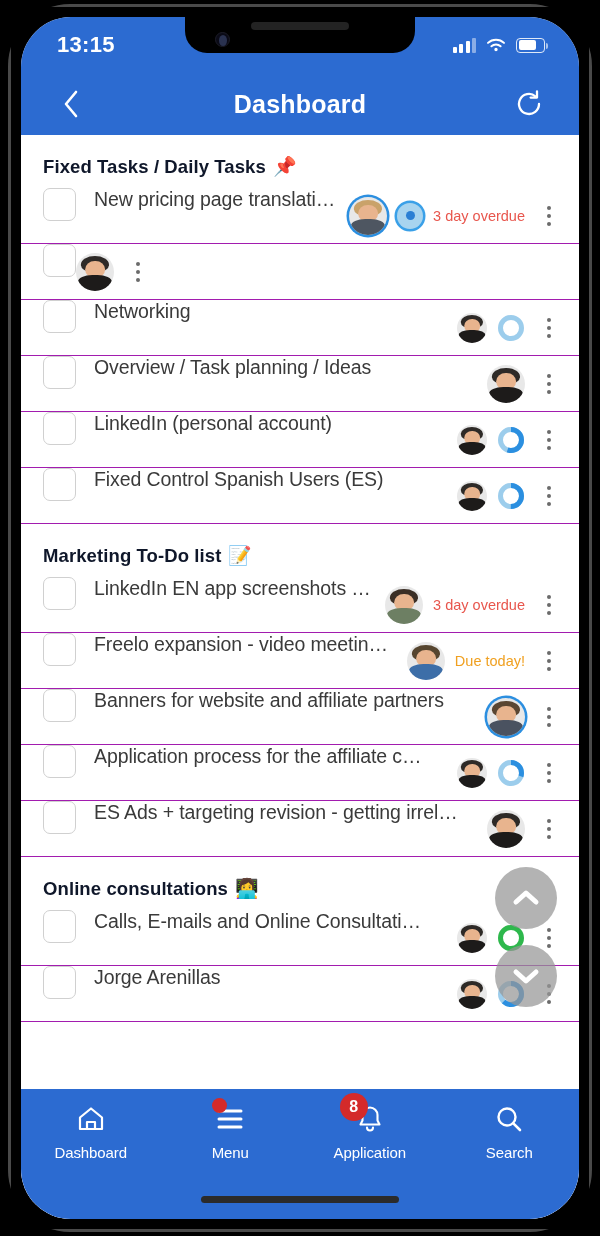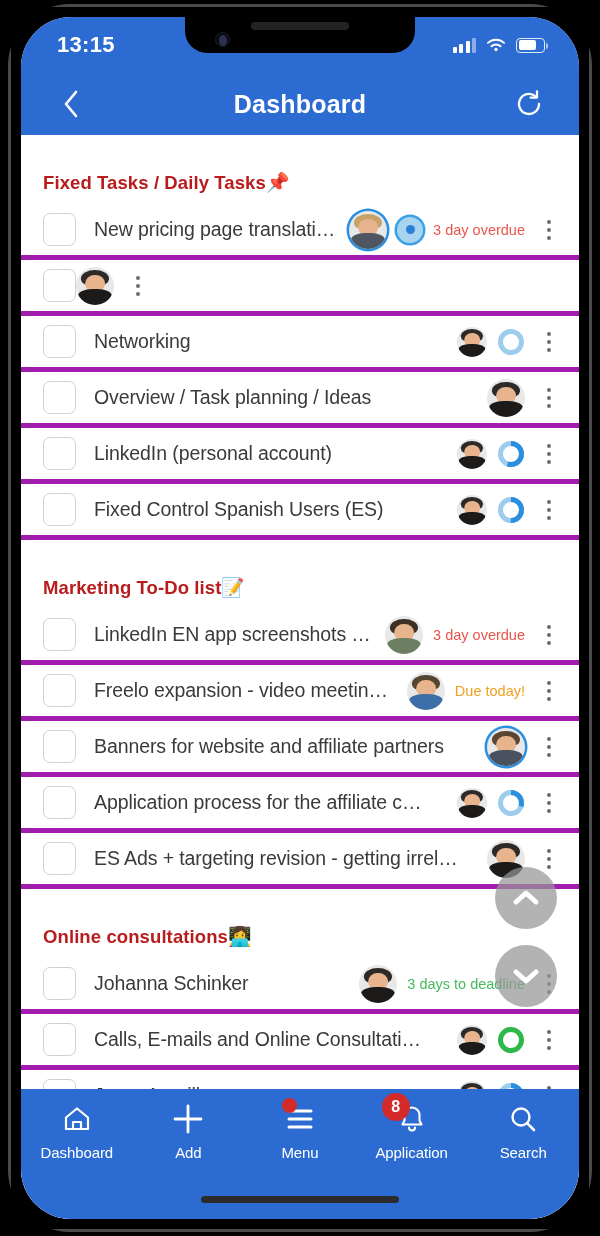--- a/index.html
+++ b/index.html
@@ -113,35 +113,34 @@
   .icon-btn { width: 40px; height: 40px; display:flex; align-items:center; justify-content:center; cursor: pointer; }
 
   
   .content {
     position: absolute;
     top: 118px; bottom: 0; left: 0; right: 0;
     background: #fff;
     overflow: hidden;
   }
   .section-title {
-    color: #b91c1c;
+    color: #0f172a;
     font-weight: bold;
     font-size: 18.5px;
     padding: 20px 0 10px 22px;
-    display: flex; align-items: center; 
+    display: flex; align-items: center; gap: 7px;
     letter-spacing: .1px;
-    margin-top: 16px;
   }
   .section-title .emoji { font-size: 19px; }
 
   .row {
-    display: flex; align-items: center;
+    display: flex; 
     height: 56px;
     padding: 0 20px 0 22px;
-    border-bottom: 5px solid #a21caf;
+    border-bottom: 1px solid #a21caf;
     background: #fff;
   }
   .cb {
     width: 33px; height: 33px;
     border: 1.6px solid #d0d0d0;
     border-radius: 7px;
     background: #fff;
     flex: 0 0 auto;
     cursor: pointer;
   }
@@ -484,37 +483,20 @@
                   <i></i>
                 </div>
               </div>
             </div>
             <div class="section-title">
               <span>Online consultations</span>
               <span class="emoji">👩‍💻</span>
             </div>
             <div class="row">
               <div class="cb"></div>
-              <div class="row-label">Johanna Schinker</div>
-              <div class="row-right">
-                <div class="avatar big">
-                  <span class="hair" style="background:#2e2a27"></span>
-                  <span class="face"></span>
-                  <span class="body" style="background:#1d1b1a"></span>
-                </div>
-                <span class="badge-txt badge-deadline">3 days to deadline</span>
-                <div class="kebab">
-                  <i></i>
-                  <i></i>
-                  <i></i>
-                </div>
-              </div>
-            </div>
-            <div class="row">
-              <div class="cb"></div>
               <div class="row-label">Calls, E-mails and Online Consultati…</div>
               <div class="row-right">
                 <div class="avatar">
                   <span class="hair" style="background:#2e2a27"></span>
                   <span class="face"></span>
                   <span class="body" style="background:#1d1b1a"></span>
                 </div>
                 <svg class="ring" viewBox="0 0 28 28">
                   <circle cx="14" cy="14" r="10.5" fill="none" stroke="#2eb84c" stroke-width="5"></circle>
                 </svg>
@@ -565,28 +547,20 @@
               <div class="nav-ico">
                 <svg width="30" height="30" viewBox="0 0 30 30">
                   <path d="M4 13.5 L15 4.5 L26 13.5 V25 H4 Z" fill="none" stroke="#fff" stroke-width="2.2" stroke-linejoin="round"></path>
                   <path d="M11 25 V18 H19 V25" fill="none" stroke="#fff" stroke-width="2.2" stroke-linejoin="round"></path>
                 </svg>
               </div>
               <div class="nav-label">Dashboard</div>
             </div>
             <div class="nav-item">
               <div class="nav-ico">
-                <svg width="34" height="34" viewBox="0 0 34 34">
-                  <path d="M17 4 V30 M4 17 H30" stroke="#fff" stroke-width="2.8" stroke-linecap="round"></path>
-                </svg>
-              </div>
-              <div class="nav-label">Add</div>
-            </div>
-            <div class="nav-item">
-              <div class="nav-ico">
                 <svg width="30" height="26" viewBox="0 0 30 26">
                   <path d="M4 5 H26 M4 13 H26 M4 21 H26" stroke="#fff" stroke-width="3" stroke-linecap="round"></path>
                 </svg>
                 <span class="dot-badge"></span>
               </div>
               <div class="nav-label">Menu</div>
             </div>
             <div class="nav-item">
               <div class="nav-ico">
                 <svg width="28" height="30" viewBox="0 0 28 30">

